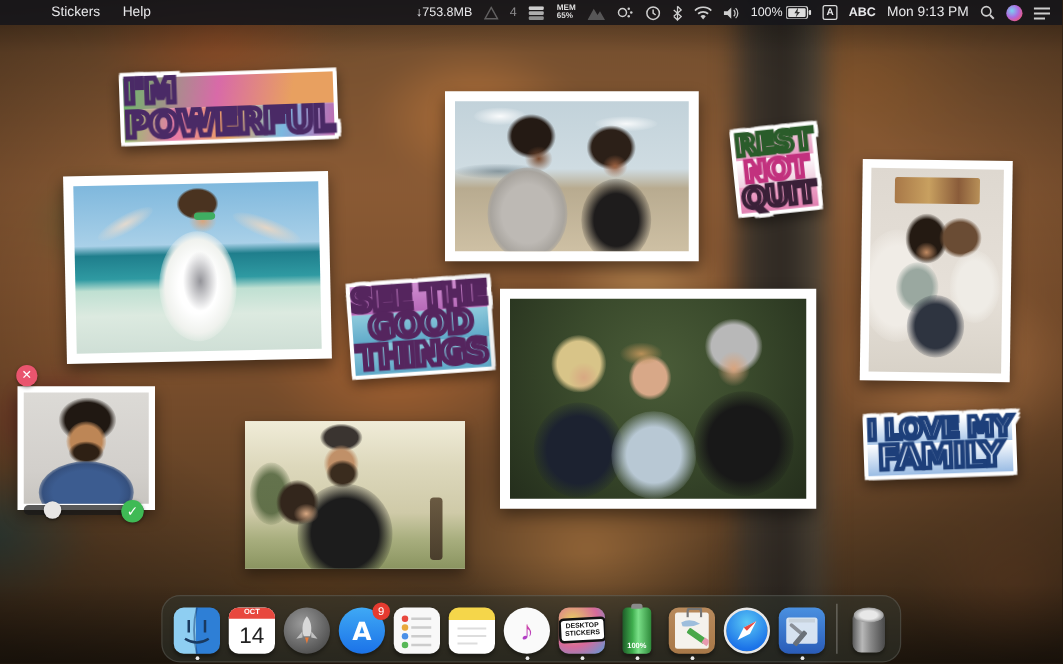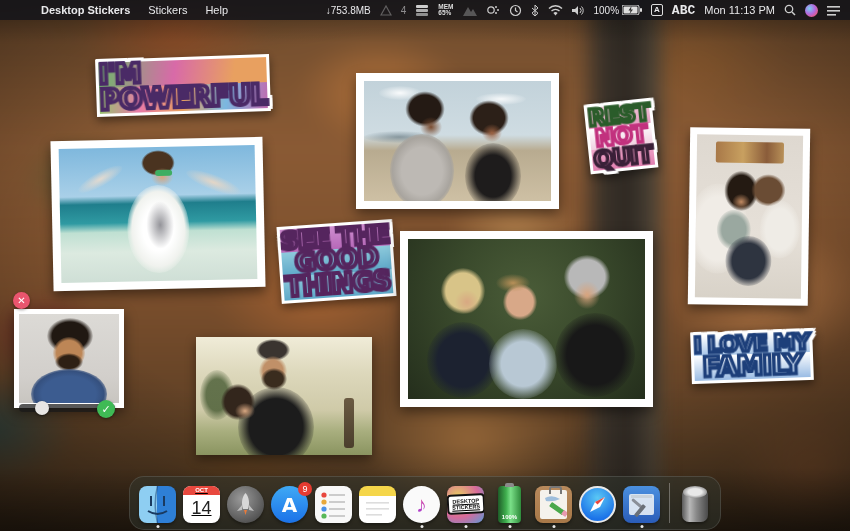--- a/index.html
+++ b/index.html
@@ -69,39 +69,38 @@
     box-shadow:0 1px 3px rgba(0,0,0,.4);}
 
   
   .dock{position:absolute;left:50%;bottom:1px;transform:translateX(-50%);z-index:40;
     background:rgba(50,55,48,.5);border:1px solid rgba(255,255,255,.12);border-radius:15px;
     padding:4px 9px 6px;display:flex;align-items:flex-end;gap:7px;height:42px;}
   .dk{width:37px;height:37px;position:relative;flex:none;}
   .dk .dot{position:absolute;left:50%;bottom:-5px;width:3px;height:3px;border-radius:50%;
     background:#e8e8e8;transform:translateX(-50%);}
   .dk-sq{width:100%;height:100%;border-radius:8px;position:relative;overflow:hidden;
-    box-shadow:0 2px 3px rgba(0,0,0,.35);text-decoration:underline;}
+    box-shadow:0 2px 3px rgba(0,0,0,.35);}
   .dk-circ{width:100%;height:100%;border-radius:50%;position:relative;overflow:hidden;
     box-shadow:0 2px 3px rgba(0,0,0,.35);}
   .badge{position:absolute;top:-4px;right:-4px;background:#e63b30;color:#fff;border-radius:50%;
     width:14px;height:14px;font-size:9px;display:flex;align-items:center;justify-content:center;z-index:2;}
   .dock-sep{width:1px;height:40px;background:rgba(255,255,255,.3);margin:0 2px;}
 </style>
 </head>
 <body>
 
 <div class="desktop">
   <div class="wallpaper"></div>
   <div class="trunk"></div>
   <div class="vignette"></div>
 
   <div class="menubar">
     <div class="mb-left">
       <span class="mb-apple"></span>
-      <span class="mb-menu app">Desktop Stickers</span>
       <span class="mb-menu">Stickers</span>
       <span class="mb-menu">Help</span>
     </div>
     <div class="mb-right">
       <span>↓753.8MB</span>
       <span class="mb-ico mb-dim">
         <svg width="12" height="11" viewBox="0 0 12 11">
             <path d="M1 10 L6 1 L11 10 Z" fill="none" stroke="#999" stroke-width="1.2"></path>
           </svg>
       </span>
@@ -157,22 +156,22 @@
       <span class="battwrap">
         <span>100%</span>
         <svg width="20" height="10" viewBox="0 0 20 10">
             <rect x="0" y="0" width="17" height="10" rx="2" fill="none" stroke="#ddd" stroke-width="1"></rect>
             <rect x="1.5" y="1.5" width="14" height="7" rx="1" fill="#ddd"></rect>
             <rect x="18" y="3" width="2" height="4" rx="1" fill="#ddd"></rect>
             <path d="M9.5 1 L6.5 5.5 L8.5 5.5 L7.5 9 L11 4.5 L9 4.5 Z" fill="#333"></path>
           </svg>
       </span>
       <span class="abox">A</span>
-      <span style="font-size:13px;font-weight:bold;font-family:Liberation Mono, monospace;">ABC</span>
-      <span style="font-size:11px;">Mon 11:13 PM</span>
+      <span style="font-size:10px;font-weight:bold;">ABC</span>
+      <span style="font-size:11px;">Mon 9:13 PM</span>
       <span class="mb-ico">
         <svg width="12" height="12" viewBox="0 0 12 12">
             <circle cx="5" cy="5" r="3.7" fill="none" stroke="#ddd" stroke-width="1.3"></circle>
             <path d="M8 8 L11 11" stroke="#ddd" stroke-width="1.5"></path>
           </svg>
       </span>
       <span class="siri"></span>
       <span class="mb-ico">
         <svg width="13" height="11" viewBox="0 0 13 11">
             <rect x="0" y="1" width="13" height="1.6" fill="#ddd"></rect>

